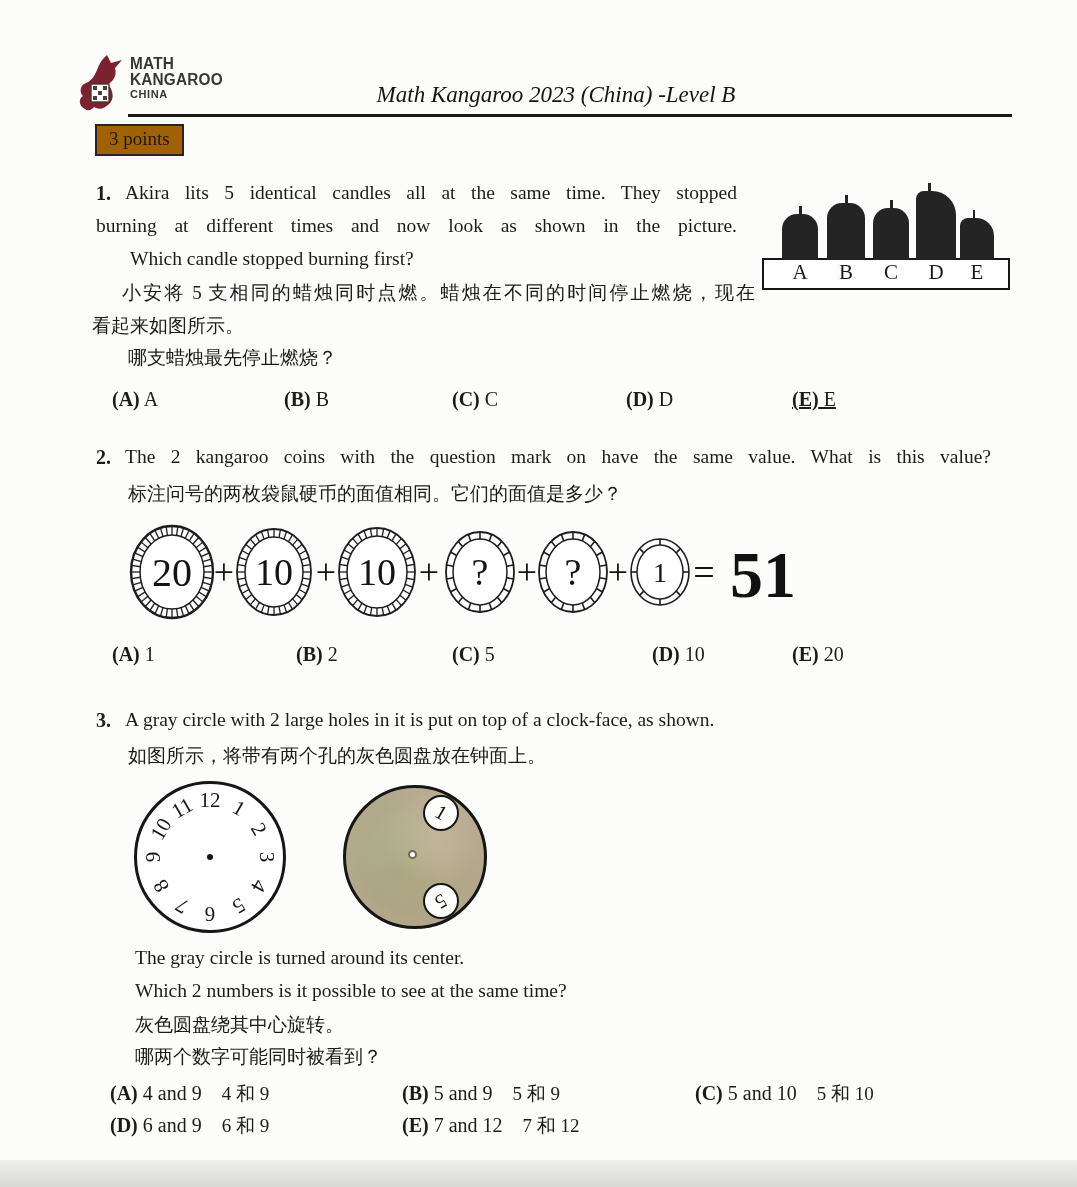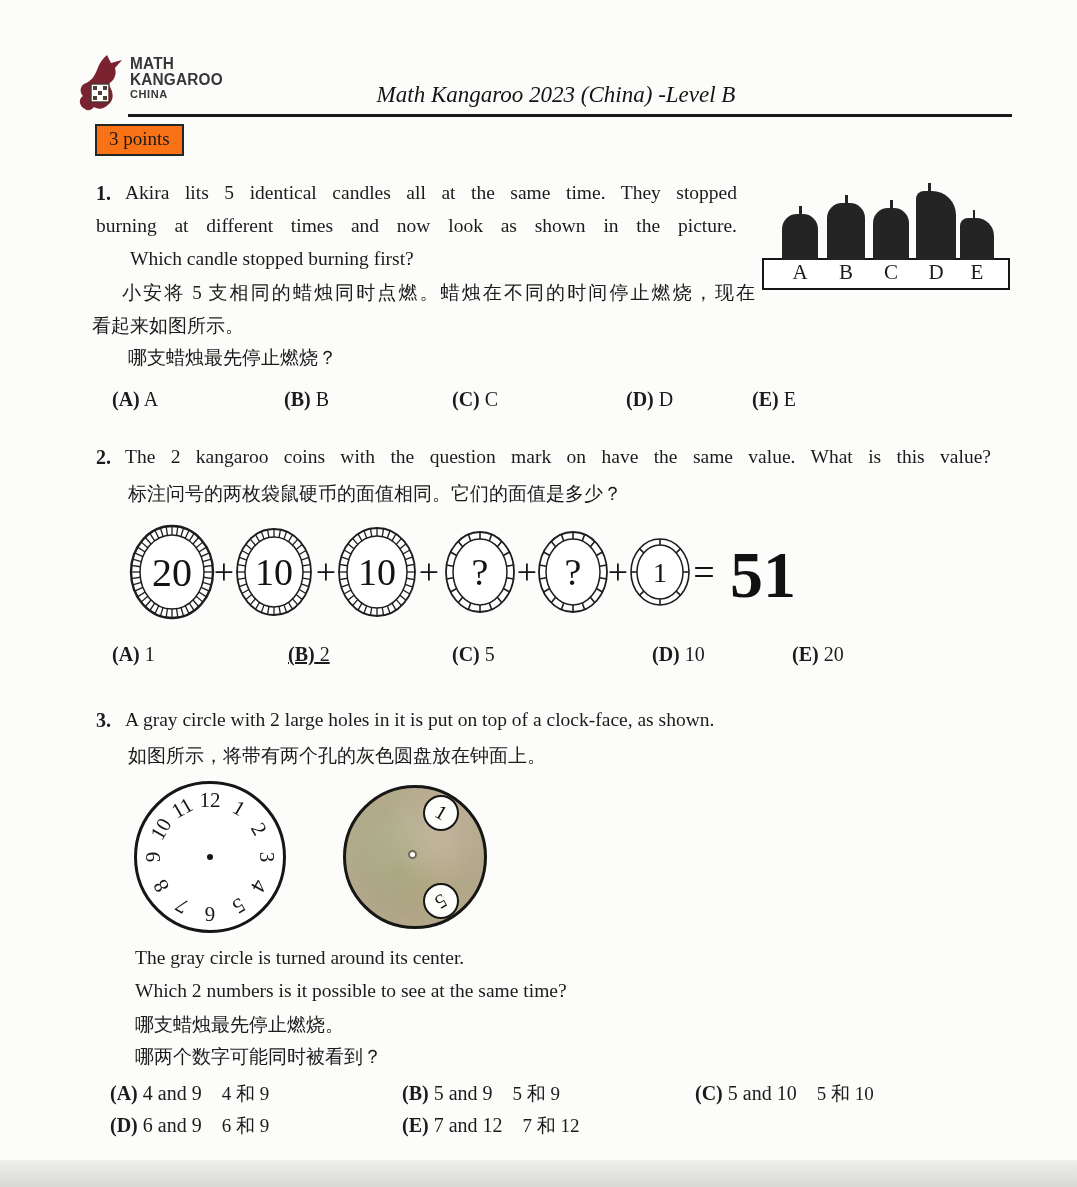--- a/index.html
+++ b/index.html
@@ -17,21 +17,21 @@
   .logo svg{position:absolute;left:0;top:4px}
   .logo-t{position:absolute;left:52px;font-family:"Liberation Sans","DejaVu Sans",sans-serif;
           font-weight:bold;color:#373737;line-height:1;letter-spacing:.2px;transform:scaleX(.96);transform-origin:left}
   .lt1{top:6px;font-size:16px}
   .lt2{top:22px;font-size:16px}
   .lt3{top:39px;font-size:11.5px;letter-spacing:.6px}
   .title{position:absolute;left:556px;top:82px;transform:translateX(-50%);
          font-style:italic;font-size:23px;white-space:nowrap;color:#141414}
   .rule{position:absolute;left:128px;top:114px;width:884px;height:3px;background:#1a1a1a}
   .badge{position:absolute;left:95px;top:124px;border:2px solid #252525;
-         padding:2px 12px 4px 12px;font-size:19px;background:#f97316}
+         padding:2px 12px 4px 12px;font-size:19px;background:#a16207}
 
   
   .qnum{position:absolute;font-weight:bold;font-size:20px;white-space:nowrap}
   .ln{position:absolute;font-size:19.5px;white-space:nowrap}
   .zh{font-size:19px}
   .just{white-space:normal;text-align:justify;text-align-last:justify}
 
   
   .optrow{position:absolute;left:0;width:956px;height:32px}
   .opt{position:absolute;font-size:20px;white-space:nowrap}
@@ -125,21 +125,21 @@
       <div class="wick" style="left: 12.92px; background: rgb(36, 36, 36);"></div>
     </div>
     <span class="bletter" style="left: 204px; top: 77px; position: absolute;">E</span>
   </div>
 
 <div class="optrow" id="q1opts" style="top:388px">
     <span class="opt" style="left: 112px;"><b>(A)</b> A</span>
     <span class="opt" style="left: 284px;"><b>(B)</b> B</span>
     <span class="opt" style="left: 452px; font-family: Liberation Serif, serif;"><b>(C)</b> C</span>
     <span class="opt" style="left: 626px;"><b>(D)</b> D</span>
-    <span class="opt" style="left: 752px;"><b>(E)</b> E</span>
+    <span class="opt" style="left: 792px; text-decoration: underline;"><b>(E)</b> E</span>
   </div>
 
 <div class="qnum" style="left:96px;top:446px">2.</div>
 <div class="ln just" style="left:125px;top:446px;width:866px">The 2 kangaroo coins with the question mark on have the same value.  What is this value?</div>
 <div class="ln zh" style="left:128px;top:481px">标注问号的两枚袋鼠硬币的面值相同。它们的面值是多少？</div>
 
 <div class="coins">
   <svg id="coinsvg" width="710" height="112" viewBox="0 0 710 112">
       <g>
         <ellipse cx="66" cy="56" rx="41" ry="46" fill="#fff" stroke="#1d1d1d" stroke-width="2.4"></ellipse>
@@ -336,21 +336,21 @@
       <text x="323" y="56" text-anchor="middle" dominant-baseline="central" font-family="&quot;Liberation Serif&quot;,&quot;DejaVu Serif&quot;,serif" font-size="36" fill="#131313">+</text>
       <text x="421" y="56" text-anchor="middle" dominant-baseline="central" font-family="&quot;Liberation Serif&quot;,&quot;DejaVu Serif&quot;,serif" font-size="36" fill="#131313">+</text>
       <text x="512" y="56" text-anchor="middle" dominant-baseline="central" font-family="&quot;Liberation Serif&quot;,&quot;DejaVu Serif&quot;,serif" font-size="36" fill="#131313">+</text>
       <text x="598" y="56" text-anchor="middle" dominant-baseline="central" font-family="&quot;Liberation Serif&quot;,&quot;DejaVu Serif&quot;,serif" font-size="38" fill="#131313">=</text>
       <text x="657" y="58" text-anchor="middle" dominant-baseline="central" font-weight="bold" font-family="&quot;Liberation Serif&quot;,&quot;DejaVu Serif&quot;,serif" font-size="66" fill="#111">51</text>
     </svg>
 </div>
 
 <div class="optrow" id="q2opts" style="top:643px">
     <span class="opt" style="left: 112px;"><b>(A)</b> 1</span>
-    <span class="opt" style="left: 288px; text-decoration: underline;"><b>(B)</b> 2</span>
+    <span class="opt" style="left: 296px;"><b>(B)</b> 2</span>
     <span class="opt" style="left: 452px;"><b>(C)</b> 5</span>
     <span class="opt" style="left: 652px;"><b>(D)</b> 10</span>
     <span class="opt" style="left: 792px;"><b>(E)</b> 20</span>
   </div>
 
 <div class="qnum" style="left:96px;top:709px">3.</div>
 <div class="ln" style="left:125px;top:709px">A gray circle with 2 large holes in it is put on top of a clock-face, as shown.</div>
 <div class="ln zh" style="left:128px;top:743px">如图所示，将带有两个孔的灰色圆盘放在钟面上。</div>
 
 <div class="clock" id="clock">
@@ -373,21 +373,21 @@
 <div class="hole" style="left: 76.5px; top: 6.8327px;">
       <span style="transform: rotate(30deg);">1</span>
     </div>
     <div class="hole" style="left: 76.5px; top: 95.1673px;">
       <span style="transform: rotate(150deg);">5</span>
     </div>
   </div>
 
 <div class="ln" style="left:135px;top:947px">The gray circle is turned around its center.</div>
 <div class="ln" style="left:135px;top:980px">Which 2 numbers is it possible to see at the same time?</div>
-<div class="ln zh" style="left:135px;top:1012px">哪支蜡烛最先停止燃烧。</div>
+<div class="ln zh" style="left:135px;top:1012px">灰色圆盘绕其中心旋转。</div>
 <div class="ln zh" style="left:135px;top:1044px">哪两个数字可能同时被看到？</div>
 
 <div class="optrow" id="q3optsA" style="top:1081px">
     <span class="opt" style="left: 110px;"><b>(A)</b> 4 and 9<span class="optzh">4 和 9</span></span>
     <span class="opt" style="left: 402px;"><b>(B)</b> 5 and 9<span class="optzh">5 和 9</span></span>
     <span class="opt" style="left: 695px;"><b>(C)</b> 5 and 10<span class="optzh">5 和 10</span></span>
   </div>
 <div class="optrow" id="q3optsB" style="top:1113px">
     <span class="opt" style="left: 110px;"><b>(D)</b> 6 and 9<span class="optzh">6 和 9</span></span>
     <span class="opt" style="left: 402px;"><b>(E)</b> 7 and 12<span class="optzh">7 和 12</span></span>

